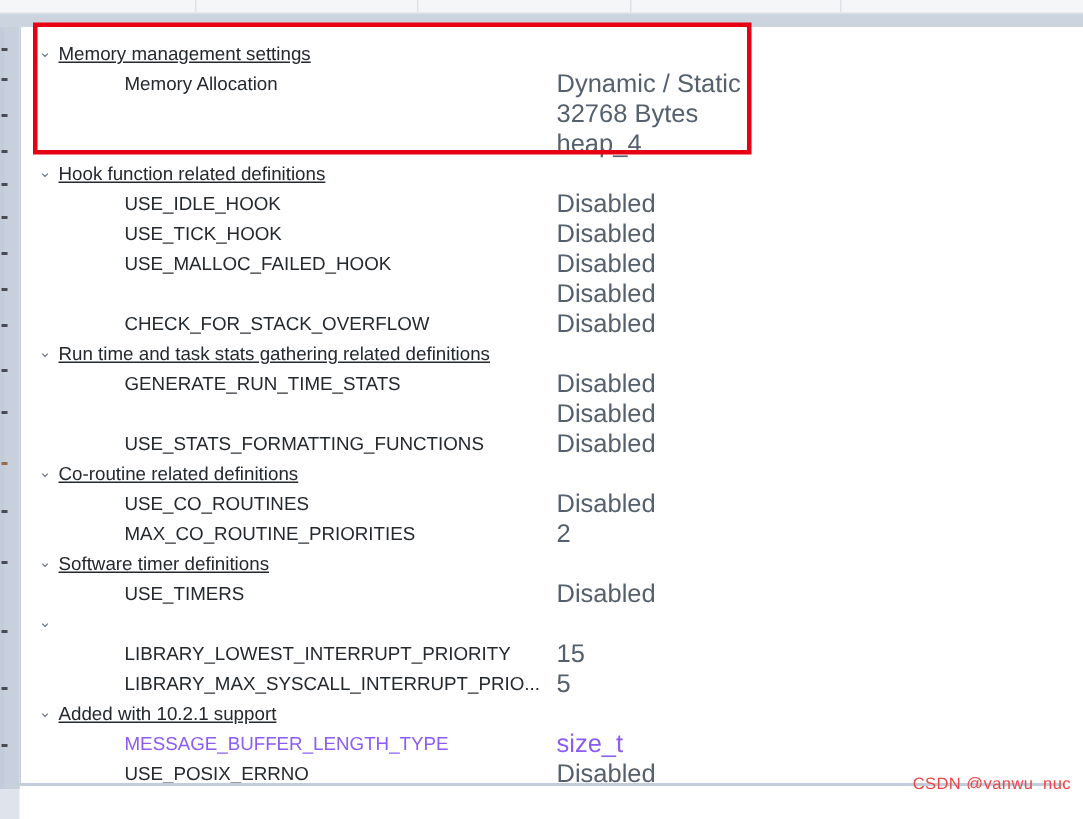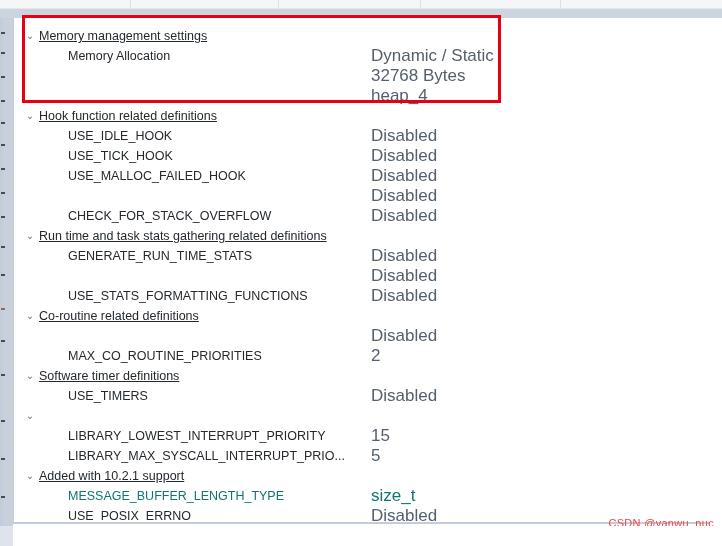--- a/index.html
+++ b/index.html
@@ -102,23 +102,23 @@
   }
   .row .value {
     position: absolute;
     left: 357px;
     top: 0;
     font-size: 17px;
     line-height: 20px;
     color: #55606e;
   }
   .row.category .label { left: 25px; text-decoration: underline; }
-  .row.item     .label { left: 54px; }
+  .row.item     .label { left: 69px; }
   .row.item.disabled .label,
-  .row.item.disabled .value { color: #0f766e; text-align: right; }
+  .row.item.disabled .value { color: #8b5cf6; text-align: right; }
 
   
   .red-box {
     position: absolute;
     left: 22px;
     top: 15px;
     width: 479px;
     height: 88px;
     border: 3px solid #e60012;
     box-sizing: border-box;
@@ -234,20 +234,21 @@
       </div>
       <div class="row item">
         <span class="label">USE_STATS_FORMATTING_FUNCTIONS</span>
         <span class="value">Disabled</span>
       </div>
       <div class="row category">
         <span class="chev">⌄</span>
         <span class="label">Co-routine related definitions</span>
       </div>
       <div class="row item">
+        <span class="label">USE_CO_ROUTINES</span>
         <span class="value">Disabled</span>
       </div>
       <div class="row item">
         <span class="label">MAX_CO_ROUTINE_PRIORITIES</span>
         <span class="value">2</span>
       </div>
       <div class="row category">
         <span class="chev">⌄</span>
         <span class="label">Software timer definitions</span>
       </div>

